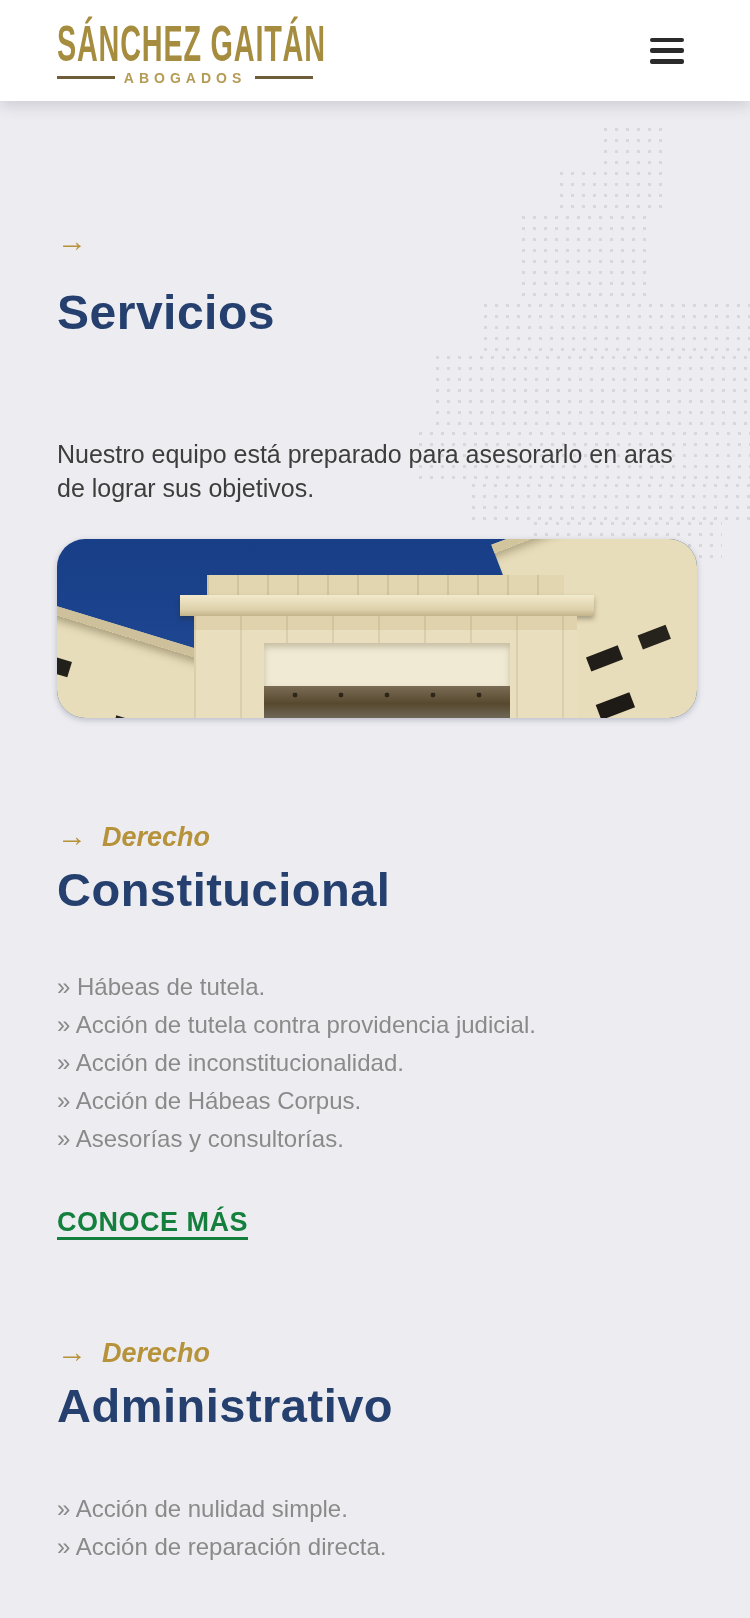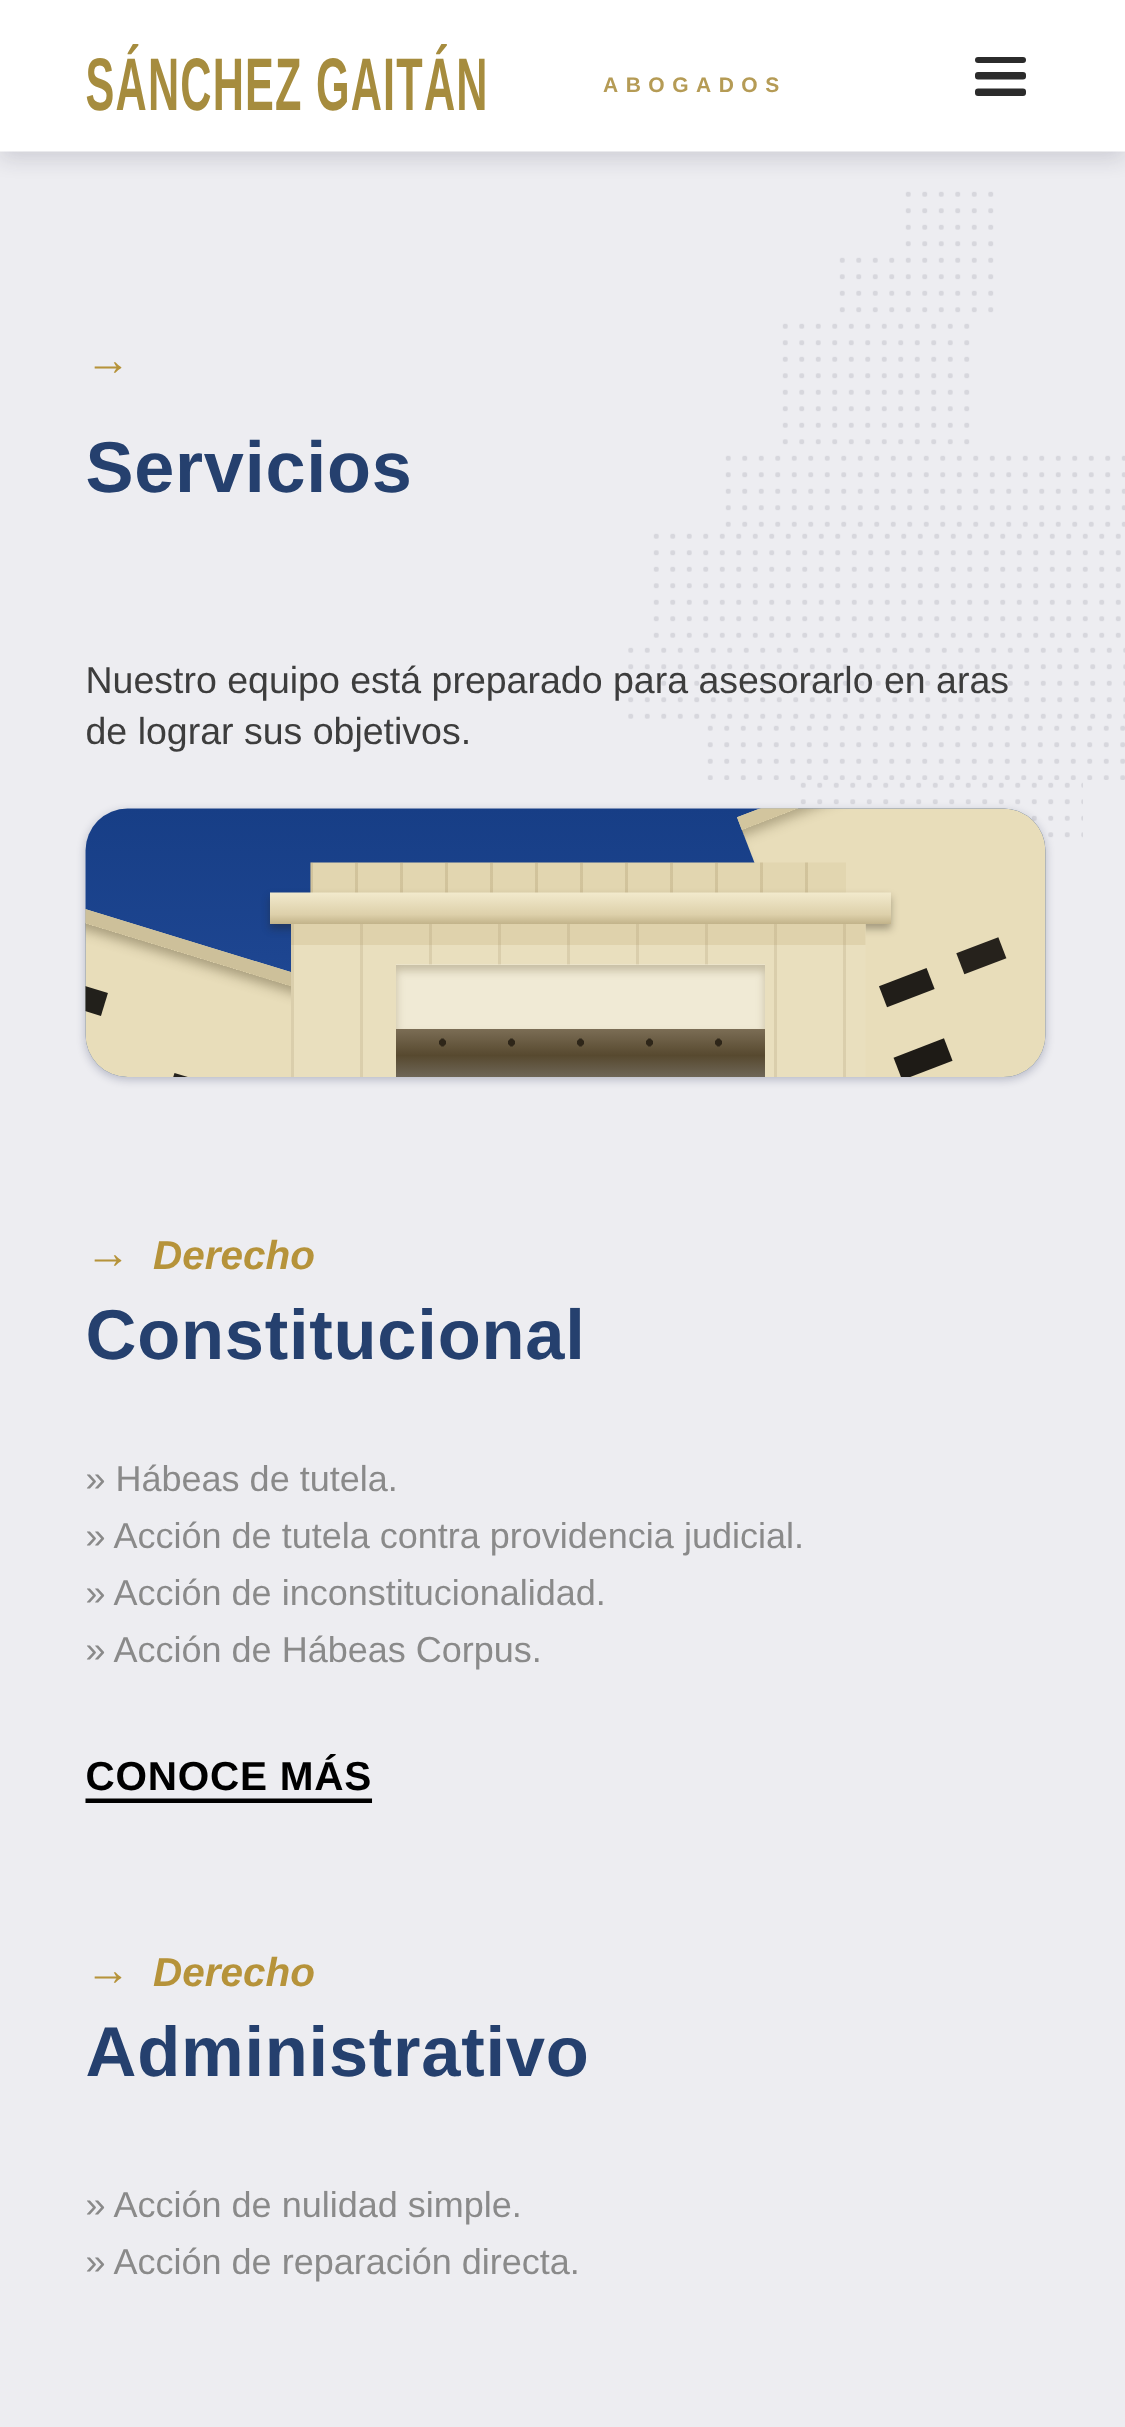--- a/index.html
+++ b/index.html
@@ -10,21 +10,21 @@
     -webkit-font-smoothing:antialiased;
   }
 
   
   .header{
     position:relative;z-index:5;height:101px;background:#FFFFFF;
     display:flex;align-items:center;justify-content:space-between;
     padding:0 66px 0 57px;box-sizing:border-box;
     box-shadow:0 5px 14px rgba(40,40,60,.16);
   }
-  .logo{display:flex;flex-direction:row;width:256px;}
+  .logo{display:flex;flex-direction:column;width:256px;}
   .logo-name{
     display:inline-block;font-weight:700;font-size:36px;color:#A68C3E;
     letter-spacing:1px;white-space:nowrap;
     transform:scaleX(.80) scaleY(1.38);transform-origin:left center;
     line-height:1;padding-top:8px;
   }
   .logo-tagline-row{display:flex;align-items:center;gap:9px;margin-top:10px;}
   .logo-rule{flex:1;height:3px;background:#6E5D38;}
   .logo-tagline{
     font-size:14px;letter-spacing:5px;color:#B59B55;font-weight:600;line-height:1;
@@ -106,21 +106,21 @@
     background-image:radial-gradient(circle,#2E2619 2.4px,rgba(0,0,0,0) 2.6px);
     background-size:46px 8px;}
 
   
   .svc-eyebrow-1{margin-top:100px;}
   .svc-list{list-style:none;margin:52px 0 0;padding:0;
     color:#8A8A8A;font-size:24px;line-height:38px;font-weight:500;}
   .svc-list-2{margin-top:58px;}
   .more-link{
     display:inline-block;margin-top:48px;
-    color:#000000;font-size:27px;line-height:32px;font-weight:700;letter-spacing:.5px;
+    color:#15803d;font-size:27px;line-height:32px;font-weight:700;letter-spacing:.5px;
     text-decoration:underline;text-decoration-thickness:2.5px;text-underline-offset:6px;
     cursor:pointer;
   }
   .svc-eyebrow-2{margin-top:96px;}
 </style>
 </head>
 <body>
 
 <header class="header">
   <div class="logo">
@@ -184,20 +184,21 @@
     <span class="arrow">→</span>
     <span class="eyebrow-label">Derecho</span>
   </div>
   <h2 class="h-title h2">Constitucional</h2>
 
   <ul class="svc-list">
     <li>» Hábeas de tutela.</li>
     <li>» Acción de tutela contra providencia judicial.</li>
     <li>» Acción de inconstitucionalidad.</li>
     <li>» Acción de Hábeas Corpus.</li>
+    <li>» Asesorías y consultorías.</li>
   </ul>
 
   <a class="more-link">CONOCE MÁS</a>
 
   
   <div class="eyebrow it svc-eyebrow-2">
     <span class="arrow">→</span>
     <span class="eyebrow-label">Derecho</span>
   </div>
   <h2 class="h-title h2">Administrativo</h2>

